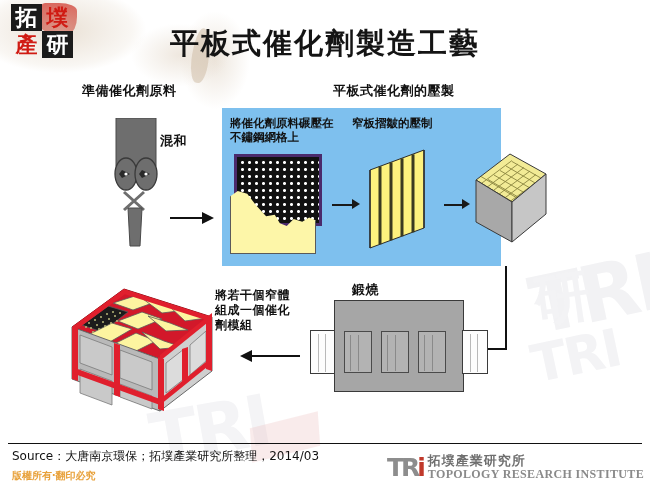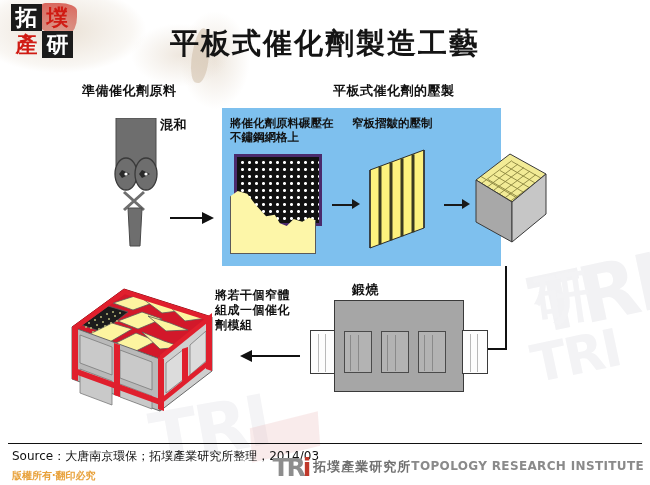--- a/index.html
+++ b/index.html
@@ -53,21 +53,21 @@
   .title{
     position:absolute;left:0;top:24px;width:650px;text-align:center;
     font-size:29px;font-weight:bold;color:#141414;letter-spacing:2px;
     font-family:Liberation Mono, monospace;
   }
 
   
   .lbl{position:absolute;font-size:13px;font-weight:bold;color:#111;letter-spacing:.5px;}
   .lbl-prep{left:82px;top:82px;}
   .lbl-press{left:333px;top:82px;}
-  .lbl-mix{left:160px;top:116px;font-weight:bold;}
+  .lbl-mix{left:160px;top:132px;font-weight:bold;}
   .lbl-calcine{left:352px;top:281px;}
   .lbl-module{left:215px;top:288px;font-size:12px;line-height:15px;width:80px;}
 
   
   .bluebox{
     position:absolute;left:222px;top:108px;width:279px;height:158px;
     background:#7ec0ee;
   }
   .bluebox .btxt{position:absolute;font-size:11.5px;line-height:14px;color:#111;font-weight:bold;}
   .bt1{left:8px;top:8px;width:112px;}
@@ -141,21 +141,21 @@
 
   
   .divider{position:absolute;left:8px;top:443px;width:634px;height:0;border-top:1px solid #111;}
   .source{position:absolute;left:12px;top:448px;font-size:12px;color:#111;
     font-family:"DejaVu Sans","Liberation Sans",sans-serif;}
   .copyright{position:absolute;left:12px;top:469px;font-size:10px;color:#e8a13a;font-weight:bold;}
   .tri-logo{position:absolute;right:6px;top:454px;height:26px;display:flex;align-items:center;gap:5px;}
   .tri-mark{font-size:25px;font-weight:bold;letter-spacing:-3px;color:#8d8d8d;
     font-family:"DejaVu Sans","Liberation Sans",sans-serif;line-height:1;}
   .tri-mark .i{color:#c0392b;}
-  .tri-names{display:flex;flex-direction:row;line-height:1.05;}
+  .tri-names{display:flex;flex-direction:column;line-height:1.05;font-family:Liberation Serif, serif;}
   .tri-cn{font-size:13px;font-weight:bold;color:#6f6f6f;letter-spacing:1px;}
   .tri-en{font-size:12px;font-weight:bold;color:#8a8a8a;letter-spacing:.35px;}
 </style>
 </head>
 <body>
 
 <div class="slide">
 
   <div class="bg-map"></div>
   <div class="wm wm-tri1">TRI</div>

